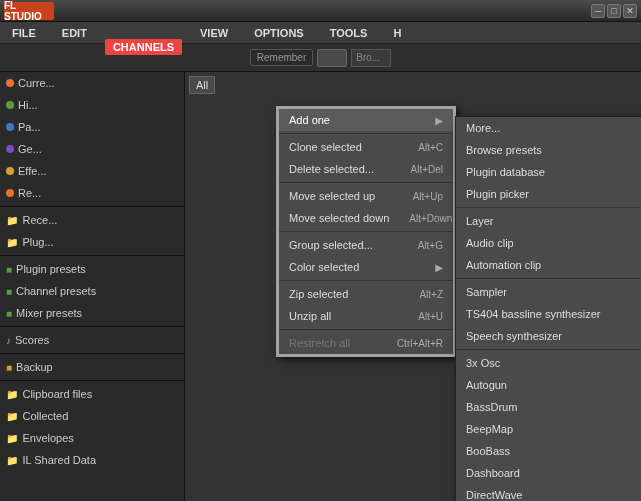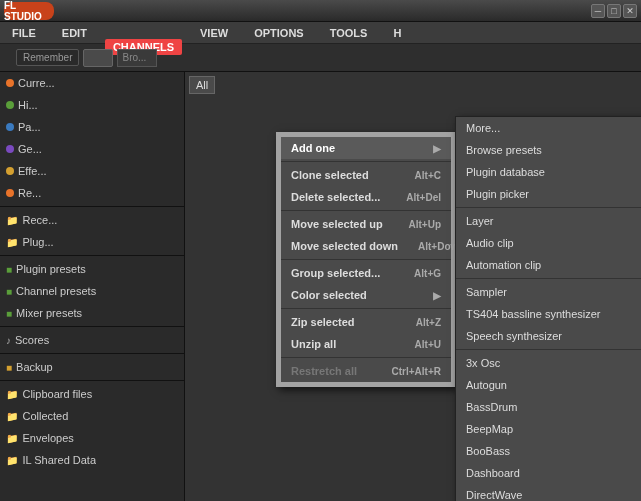--- a/index.html
+++ b/index.html
@@ -19,21 +19,21 @@
       background: linear-gradient(to bottom, #4a4a4a, #2a2a2a);
       display: flex;
       align-items: center;
       padding: 0 4px;
       border-bottom: 1px solid #111;
     }
     .title-bar-logo {
       width: 50px;
       height: 18px;
       background: #c8421a;
-      border-radius: 8px;
+      border-radius: 2px;
       display: flex;
       align-items: center;
       justify-content: center;
       color: white;
       font-weight: bold;
       font-size: 10px;
       margin-right: 4px;
     }
     .title-bar-controls {
       margin-left: auto;
@@ -81,22 +81,23 @@
       margin-top: 29px;
     }
 
     
     .toolbar {
       height: 28px;
       background: #2e2e2e;
       border-bottom: 1px solid #111;
       display: flex;
       align-items: center;
-      padding: 0 16px;
+      padding: 0 4px;
       gap: 4px;
+      justify-content: center;
     }
     .toolbar-btn {
       padding: 2px 6px;
       background: #4a4a4a;
       border: 1px solid #666;
       color: #ddd;
       font-size: 10px;
       border-radius: 2px;
       cursor: pointer;
     }
@@ -149,28 +150,27 @@
     
     .right-panel {
       flex: 1;
       background: #333;
       position: relative;
     }
 
     
     .dropdown-channels {
       position: absolute;
-      top: 60px;
+      top: 34px;
       left: 91px;
       width: 180px;
       background: #4a4a4a;
-      border: 5px solid #a3a3a3;
+      border: 3px solid #a3a3a3;
       box-shadow: 3px 3px 8px rgba(0,0,0,0.7);
       z-index: 100;
-      font-weight: bold;
     }
     .dropdown-item {
       height: 22px;
       display: flex;
       align-items: center;
       padding: 0 10px;
       color: #ddd;
       font-size: 11px;
       cursor: pointer;
       justify-content: space-between;

